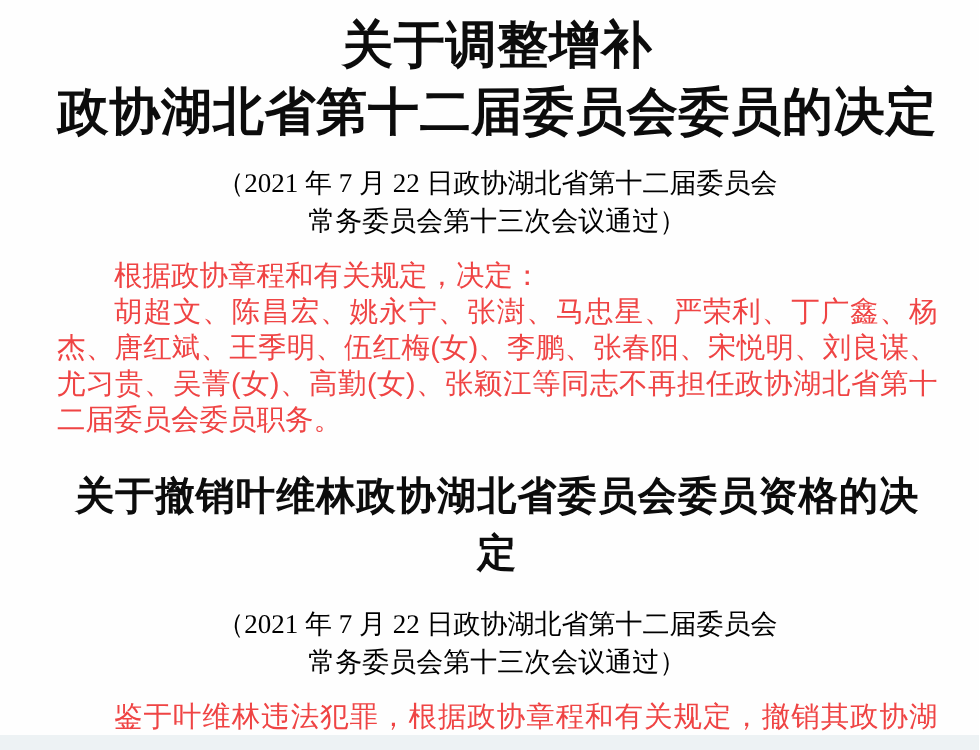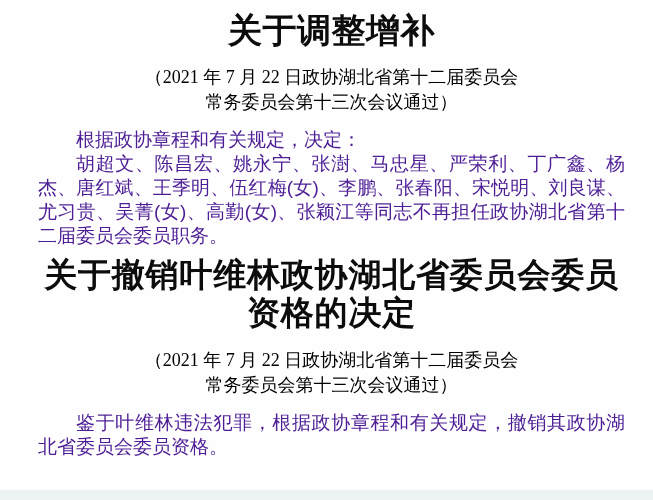--- a/index.html
+++ b/index.html
@@ -35,46 +35,47 @@
     margin-top: 12px;
   }
   .meeting-note .note-line { display: block; }
   .body-text { margin-top: 13px; }
   .body-text p {
     margin: 0;
     text-indent: 2em;
     font-size: 19px;
     line-height: 24px;
     text-align: justify;
-    color: #4c1d95;
+    color: #ef4444;
   }
   .doc-title.secondary {
-    font-size: 33px;
+    font-size: 26px;
     line-height: 38px;
     letter-spacing: 0.8px;
-    margin-top: 8px;
+    margin-top: 19px;
   }
   .meeting-note.secondary { margin-top: 16px; }
   .body-text.secondary { margin-top: 13px; }
   .bottom-strip {
     position: absolute;
     left: 0; right: 0; bottom: 0;
     height: 10px;
     background: #edf2f4;
   }
 </style>
 </head>
 <body>
 
 <div class="page">
   <div class="content">
 
     <div>
       <h1 class="doc-title">
         <span class="title-line">关于调整增补</span>
+        <span class="title-line">政协湖北省第十二届委员会委员的决定</span>
       </h1>
       <div class="meeting-note">
         <span class="note-line">（2021 年 7 月 22 日政协湖北省第十二届委员会</span>
         <span class="note-line">常务委员会第十三次会议通过）</span>
       </div>
       <div class="body-text">
         <p>根据政协章程和有关规定，决定：</p>
         <p>胡超文、陈昌宏、姚永宁、张澍、马忠星、严荣利、丁广鑫、杨杰、唐红斌、王季明、伍红梅(女)、李鹏、张春阳、宋悦明、刘良谋、尤习贵、吴菁(女)、高勤(女)、张颖江等同志不再担任政协湖北省第十二届委员会委员职务。</p>
       </div>
     </div>

